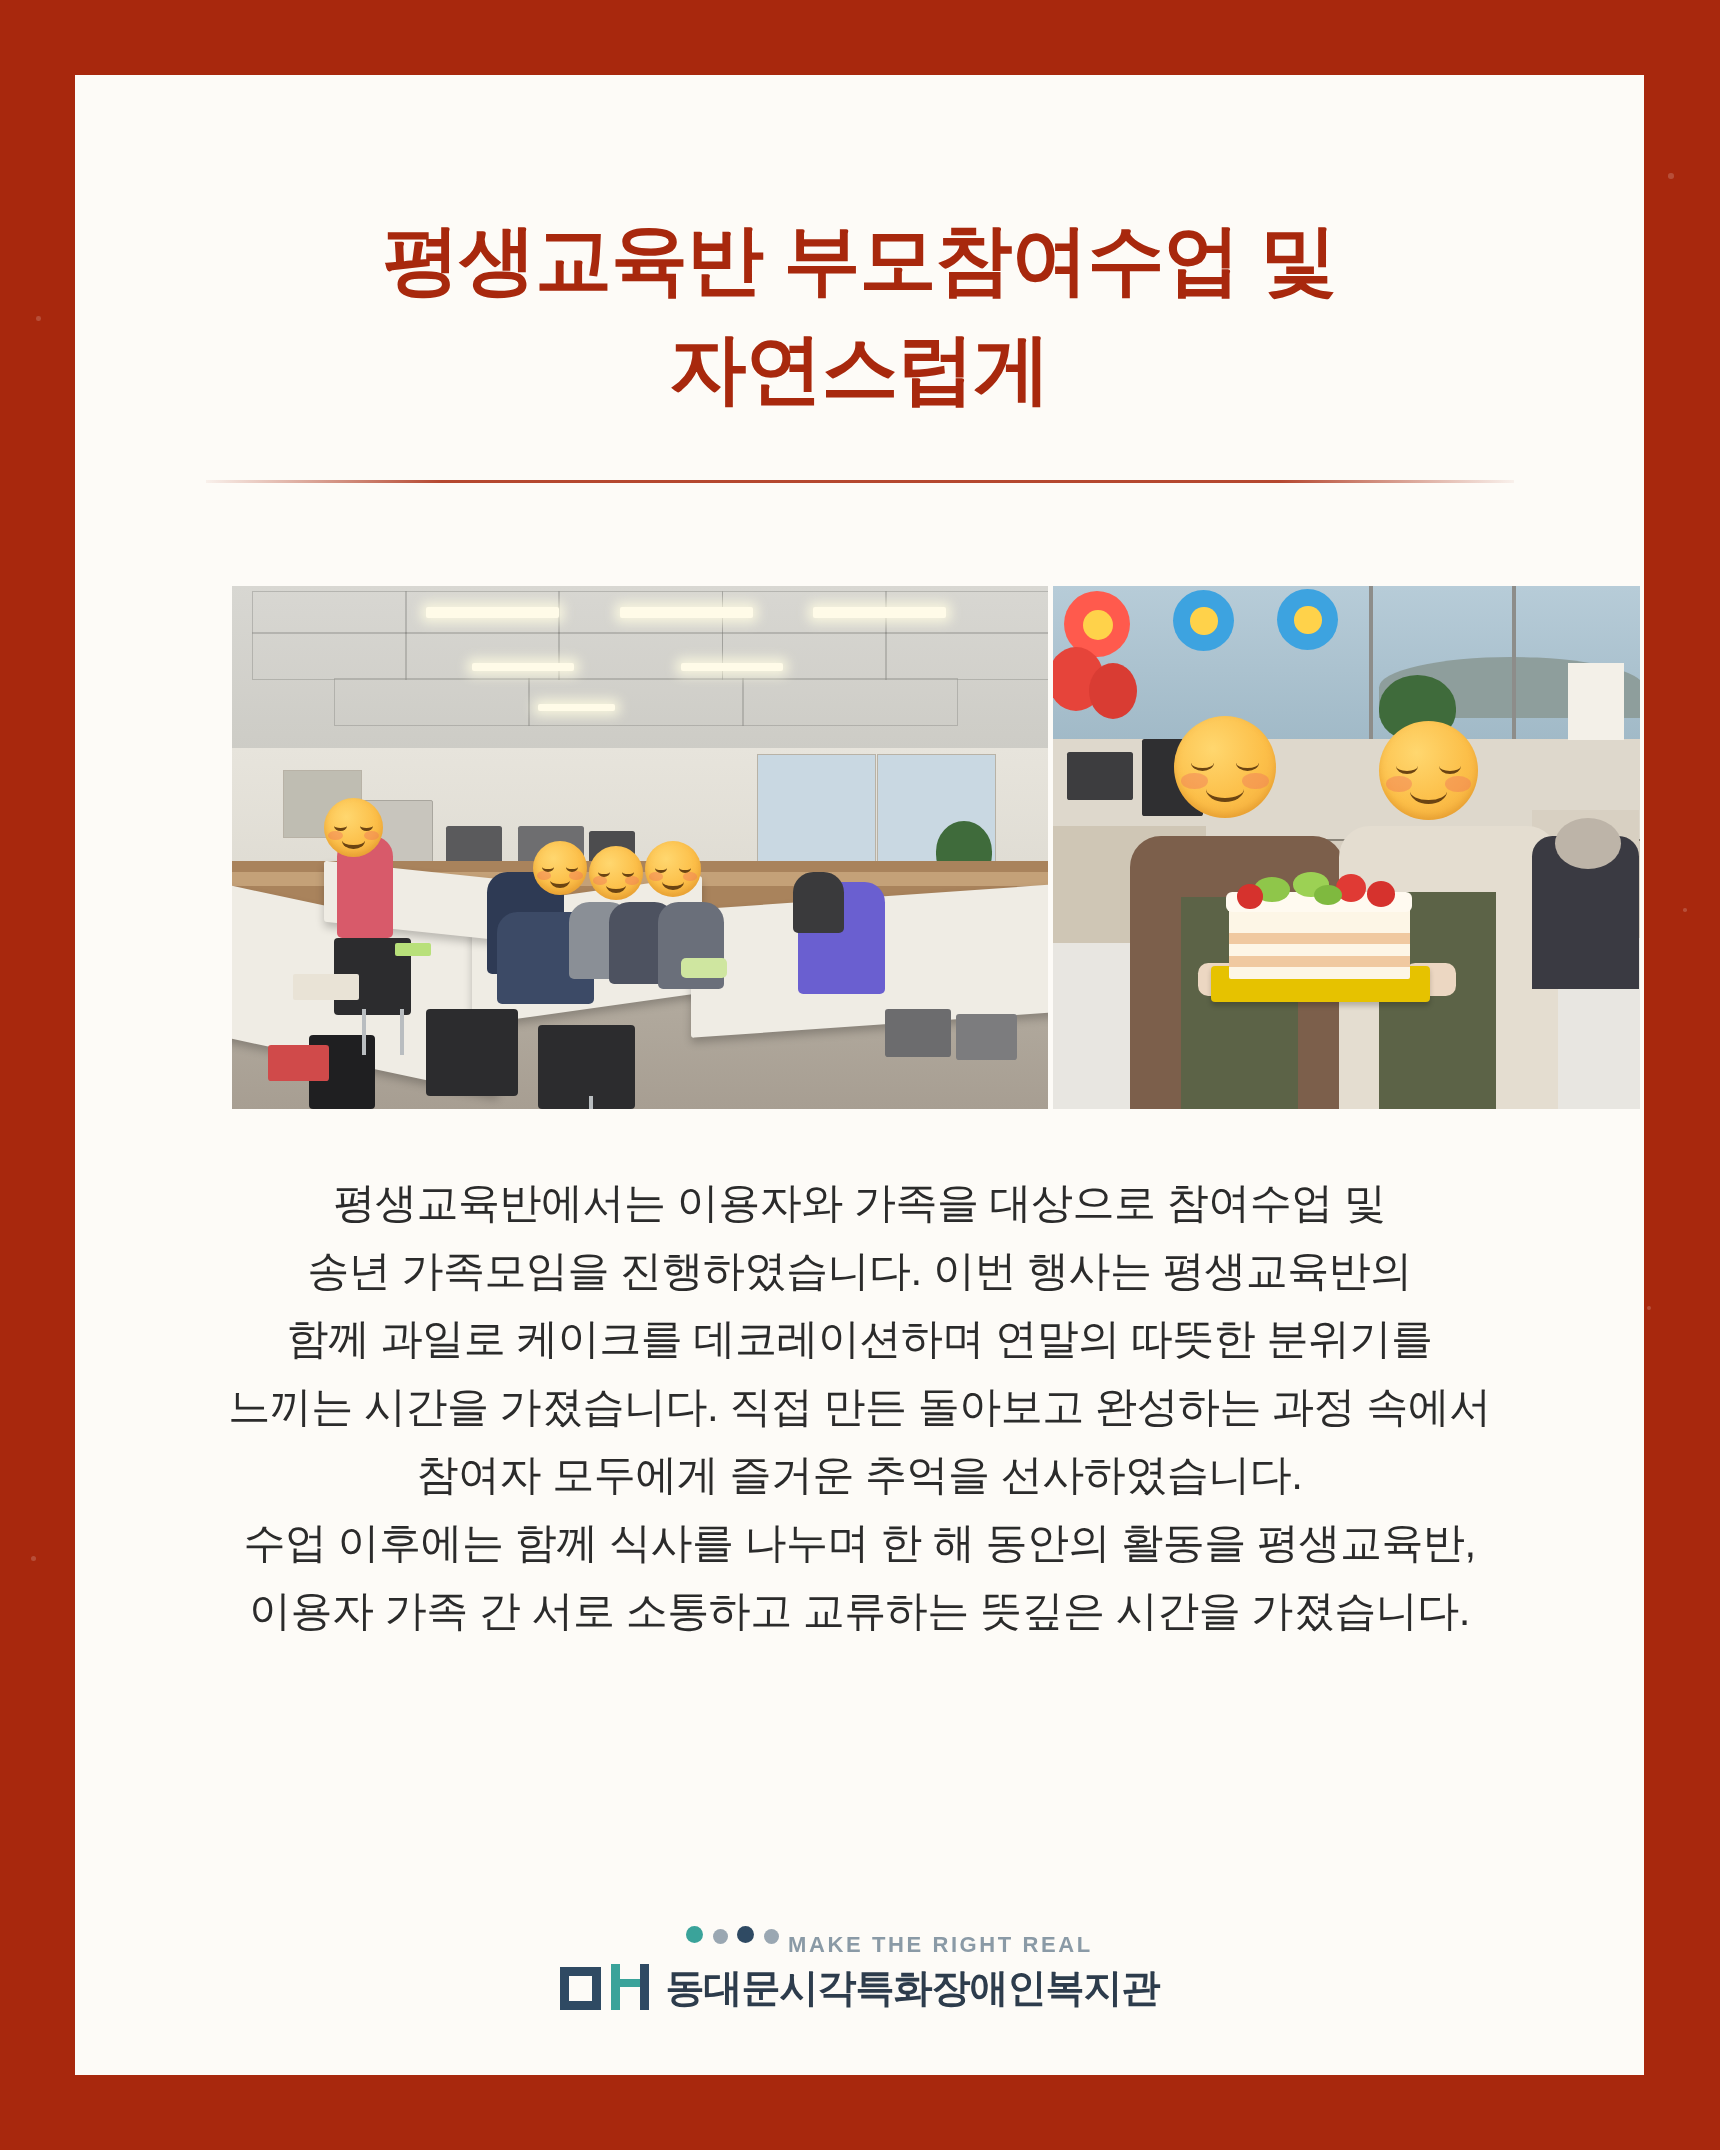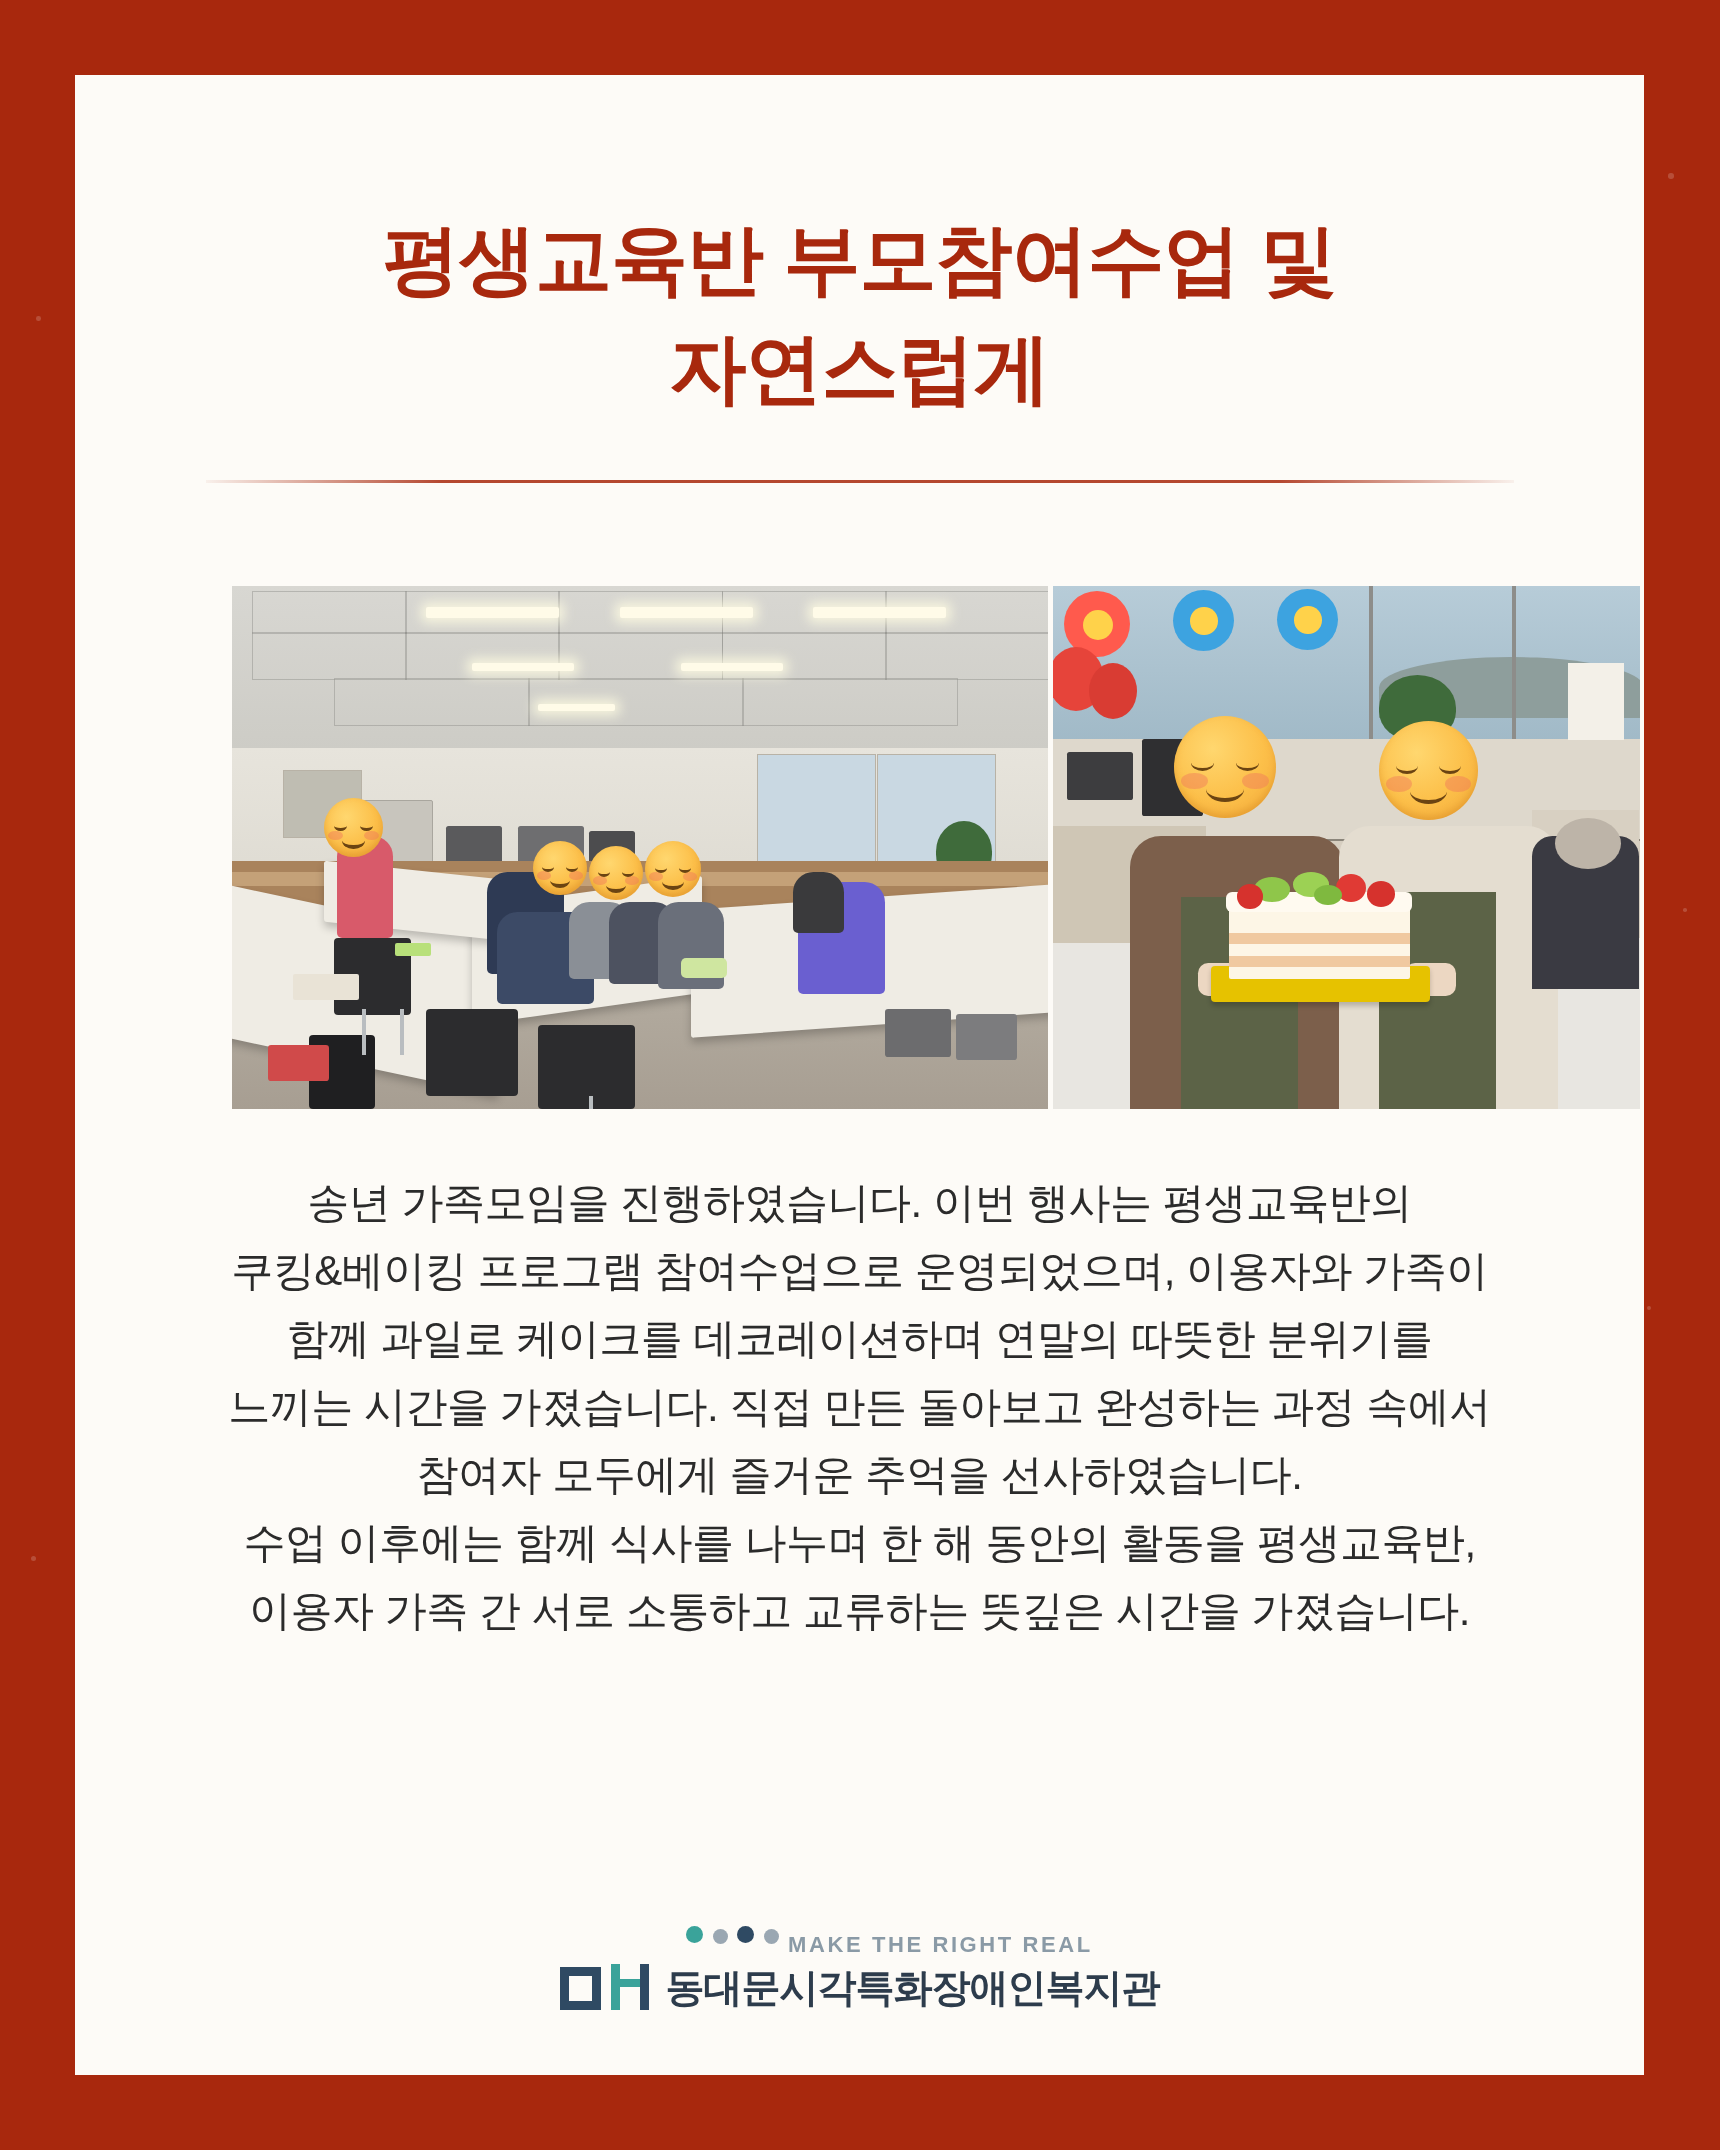--- a/index.html
+++ b/index.html
@@ -529,22 +529,22 @@
             <div class="cheek r"></div>
           <div class="eye l"></div>
             <div class="eye r"></div>
           <div class="mouth"></div>
         </div>
 
       </div>
     </div>
 
     <div class="body-text">
+      <p>평생교육반에서는 이용자와 가족을 대상으로 참여수업 및</p>
       <p>송년 가족모임을 진행하였습니다. 이번 행사는 평생교육반의</p>
-      <p>쿠킹&amp;베이킹 프로그램 참여수업으로 운영되었으며, 이용자와 가족이</p>
       <p>함께 과일로 케이크를 데코레이션하며 연말의 따뜻한 분위기를</p>
       <p>느끼는 시간을 가졌습니다. 직접 만든 돌아보고 완성하는 과정 속에서</p>
       <p>참여자 모두에게 즐거운 추억을 선사하였습니다.</p>
       <p>수업 이후에는 함께 식사를 나누며 한 해 동안의 활동을 평생교육반,</p>
       <p>이용자 가족 간 서로 소통하고 교류하는 뜻깊은 시간을 가졌습니다.</p>
     </div>
 
     <div class="logo-wrap">
       <div class="logo-dots">
         <div class="d" style="left:5.1px;top:0px;width:17.3px;height:17.3px;background:#3aa39a;"></div>

